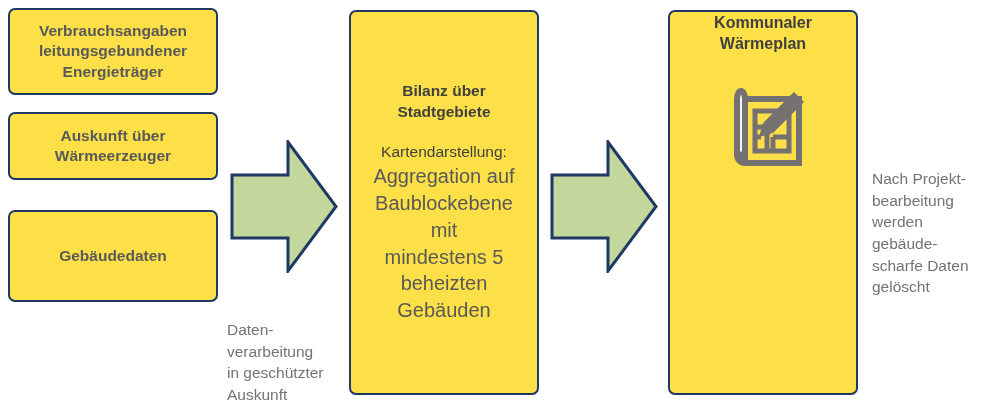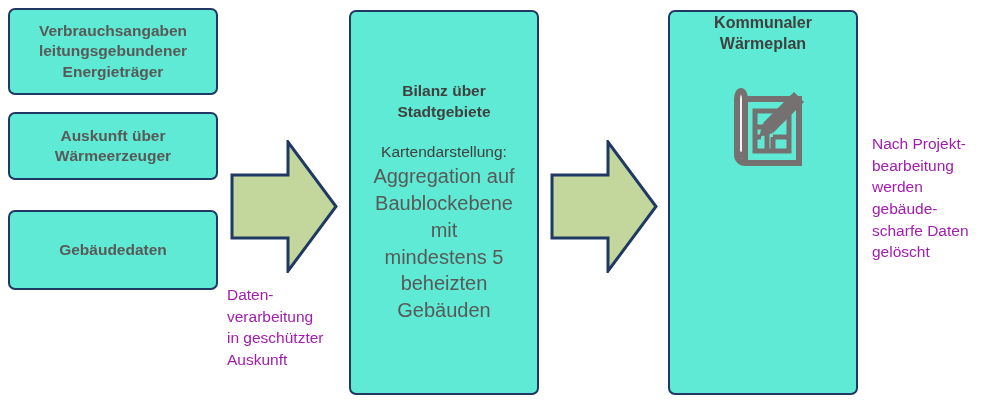--- a/index.html
+++ b/index.html
@@ -13,39 +13,39 @@
     height: 407px;
     background: #ffffff;
     font-family: "Liberation Sans", sans-serif;
     overflow: hidden;
   }
 
   
   .box {
     position: absolute;
     box-sizing: border-box;
-    background: #5eead4;
+    background: #fde047;
     border: 2px solid #1F3864;
     border-radius: 7px;
     display: flex;
     align-items: center;
     justify-content: center;
     text-align: center;
     color: #595959;
     font-weight: bold;
     font-size: 15.5px;
     line-height: 1.32;
     padding: 4px 8px;
   }
 
   
   .input-box { left: 8px; width: 210px; }
   #box-verbrauch   { top: 8px;   height: 87px; }
   #box-auskunft    { top: 112px; height: 68px; }
-  #box-gebaeude    { top: 210px; height: 80px; }
+  #box-gebaeude    { top: 210px; height: 92px; }
   #box-berichte    { top: 307px; height: 85px; }
 
   
   #box-bilanz {
     left: 349px;
     top: 10px;
     width: 190px;
     height: 385px;
     flex-direction: column;
     justify-content: center;
@@ -97,26 +97,27 @@
     top: 140px;
     width: 108px;
     height: 133px;
   }
   #arrow-1 { left: 230px; }
   #arrow-2 { left: 550px; }
 
   
   .note {
     position: absolute;
-    color: #a21caf;
+    color: #737373;
     font-family: "Liberation Sans", sans-serif;
     font-size: 15.5px;
     font-weight: normal;
     line-height: 1.40;
     white-space: pre-line;
+    margin-top: 35px;
   }
   #note-datenverarbeitung {
     left: 227px;
     top: 284px;
     width: 122px;
     text-align: left;
   }
   #note-geloescht {
     left: 872px;
     top: 133px;

